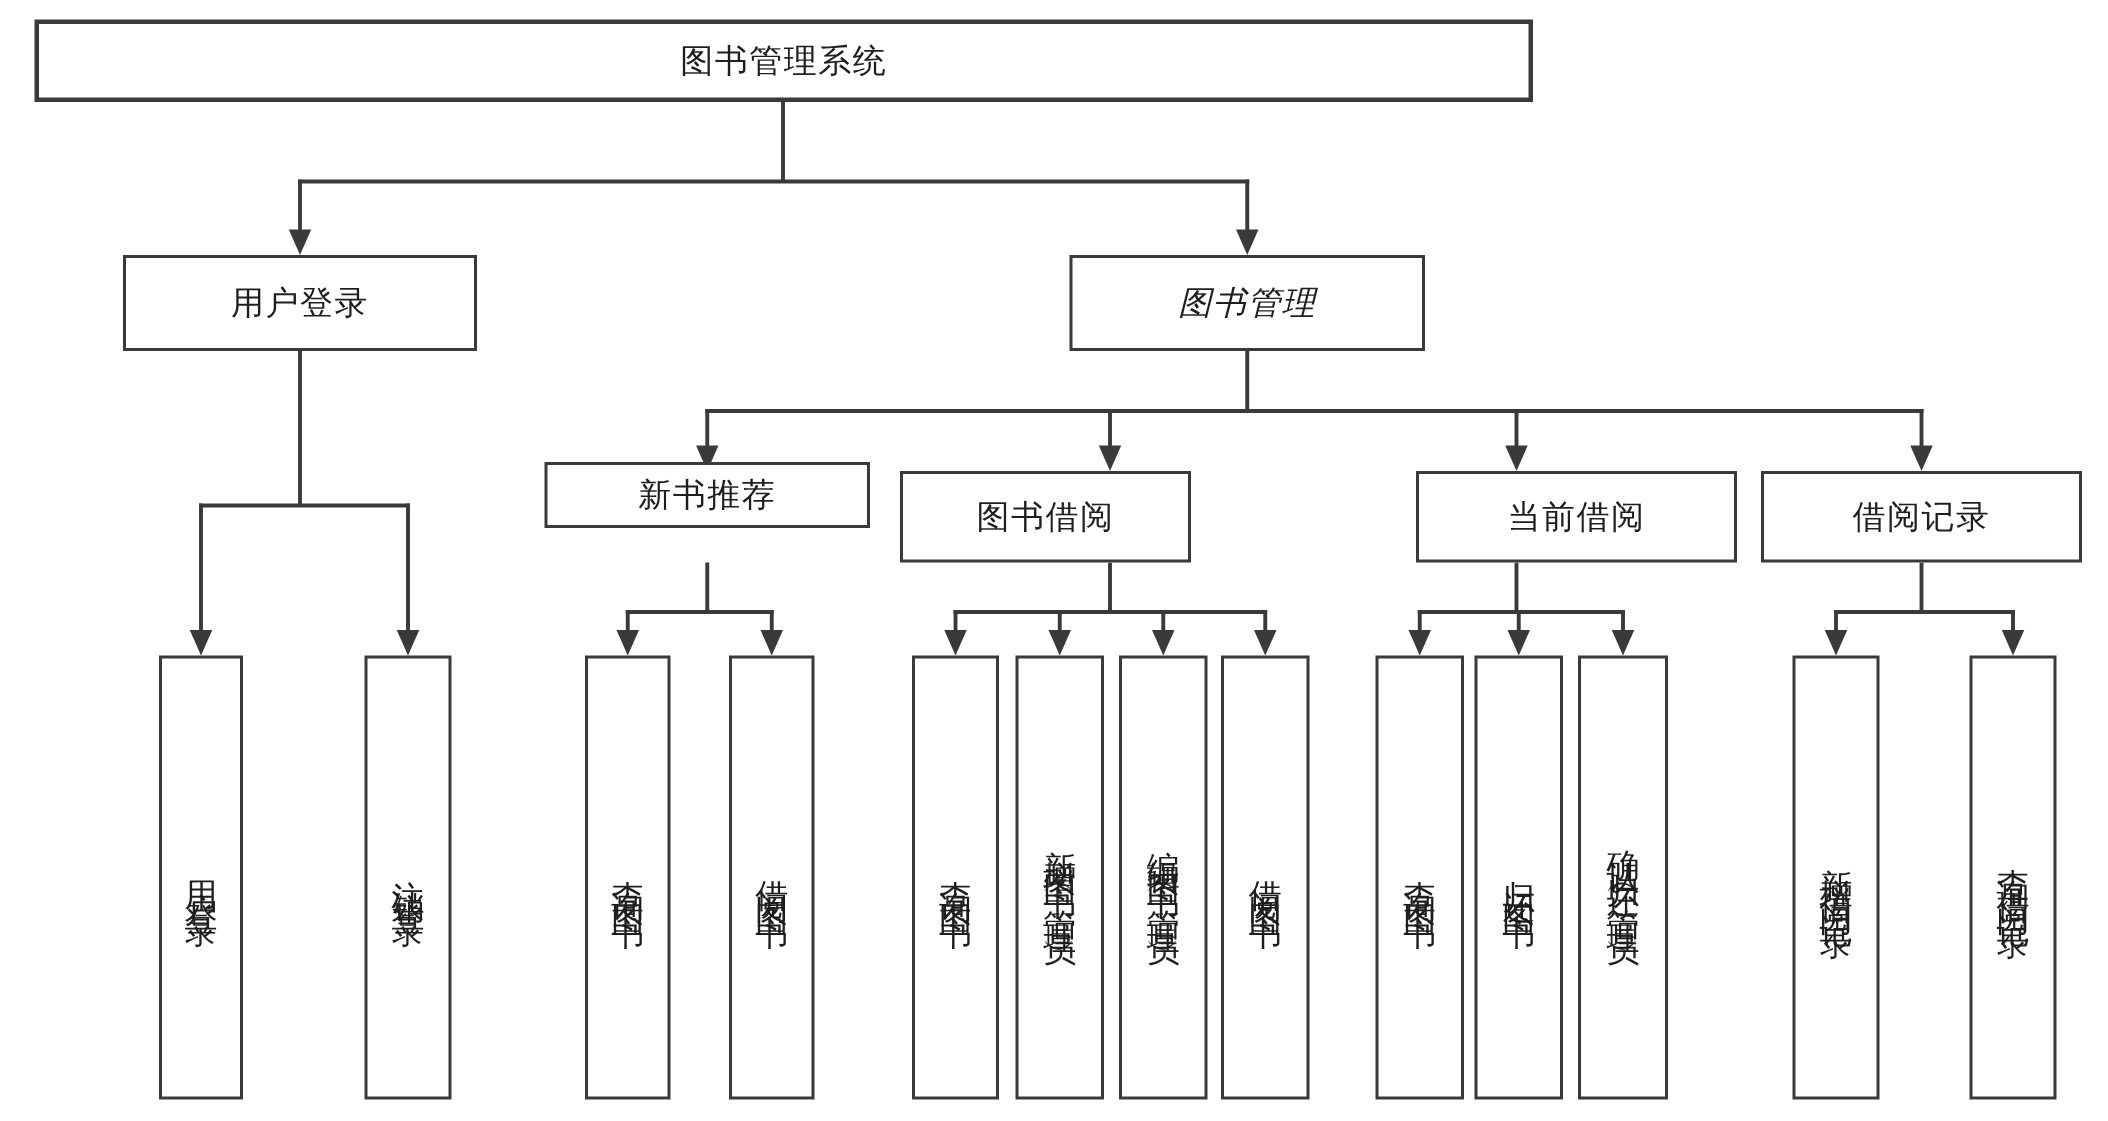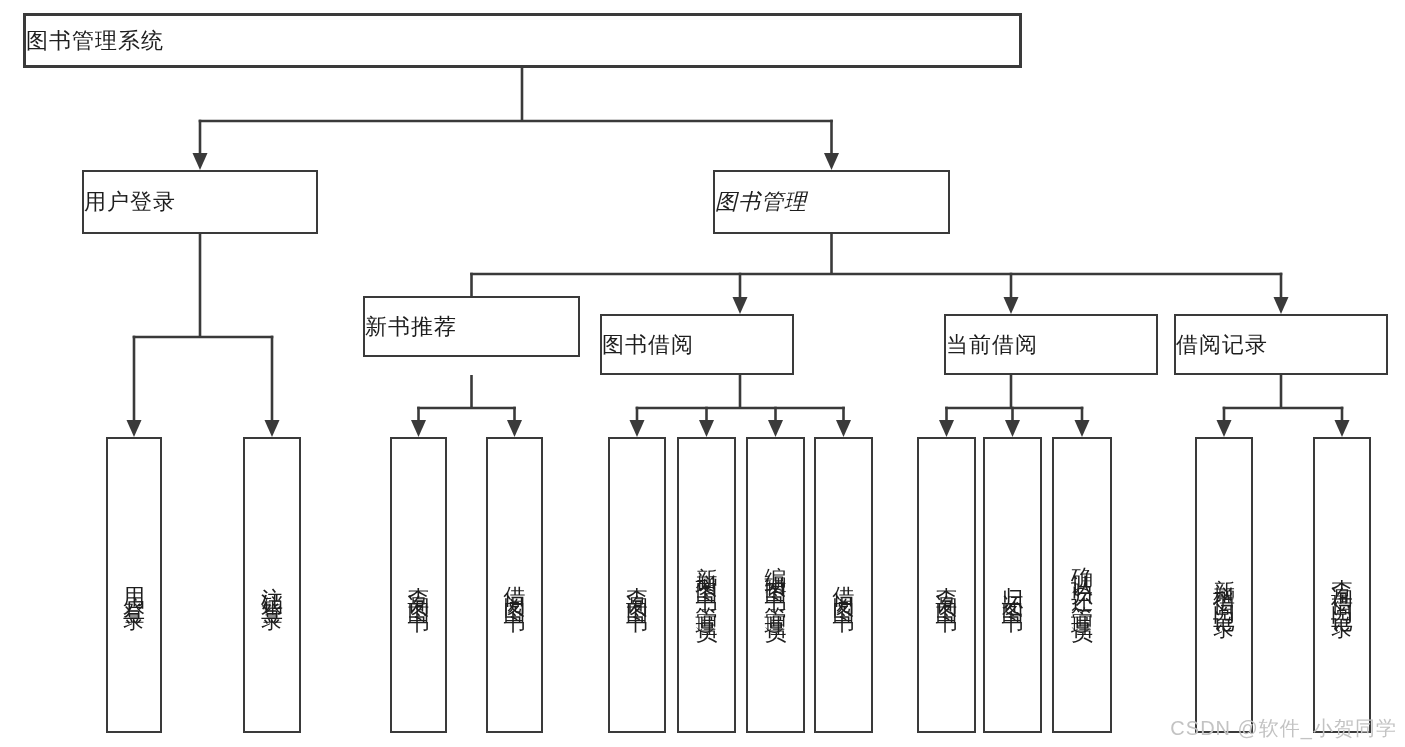--- a/index.html
+++ b/index.html
@@ -10,21 +10,21 @@
     font-family:"Liberation Sans","DejaVu Sans",sans-serif;
     overflow:hidden;
   }
   #connectors{position:absolute;left:0;top:0;width:1405px;height:747px;}
   #connectors line{stroke:var(--line,#3a3a3a);stroke-width:2.6;}
   #connectors polygon{fill:var(--line,#3a3a3a);}
   .hbox{
     position:absolute;
     border:2.5px solid var(--border,#3a3a3a);
     background:#fff;
-    display:flex;align-items:center;justify-content:flex-start;
+    display:flex;align-items:center;justify-content:center;
     font-size:22px;color:var(--text,#1e1e1e);
     letter-spacing:1px;
     box-sizing:border-box;
   }
   .root{border-width:3px;}
   .vbox{
     position:absolute;
     top:437px;height:296px;
     border:2.5px solid var(--border,#3a3a3a);
     background:#fff;
@@ -119,21 +119,21 @@
     <span>图书管理系统</span>
   </div>
 
   <div class="hbox" style="left:82px;top:170px;width:236px;height:64px;">
     <span>用户登录</span>
   </div>
   <div class="hbox" style="left:713px;top:170px;width:237px;height:64px;font-style:italic;">
     <span>图书管理</span>
   </div>
 
-  <div class="hbox" style="left:363px;top:296px;width:217px;height:61px;">
+  <div class="hbox" style="left:363px;top:308px;width:217px;height:44px;">
     <span>新书推荐</span>
   </div>
   <div class="hbox" style="left:600px;top:314px;width:194px;height:61px;">
     <span>图书借阅</span>
   </div>
   <div class="hbox" style="left:904px;top:314px;width:214px;height:61px;margin-left:40px;">
     <span>当前借阅</span>
   </div>
   <div class="hbox" style="left:1174px;top:314px;width:214px;height:61px;">
     <span>借阅记录</span>
@@ -176,15 +176,14 @@
     <span>确认归还（管理员）</span>
   </div>
 
   <div class="vbox" style="left:1195px;width:58px;">
     <span>新增借阅记录</span>
   </div>
   <div class="vbox" style="left:1313px;width:58px;">
     <span>查询借阅记录</span>
   </div>
 
-  <div id="watermark">CSDN @软件_小贺同学</div>
 
 </div>
 
 </body></html>

